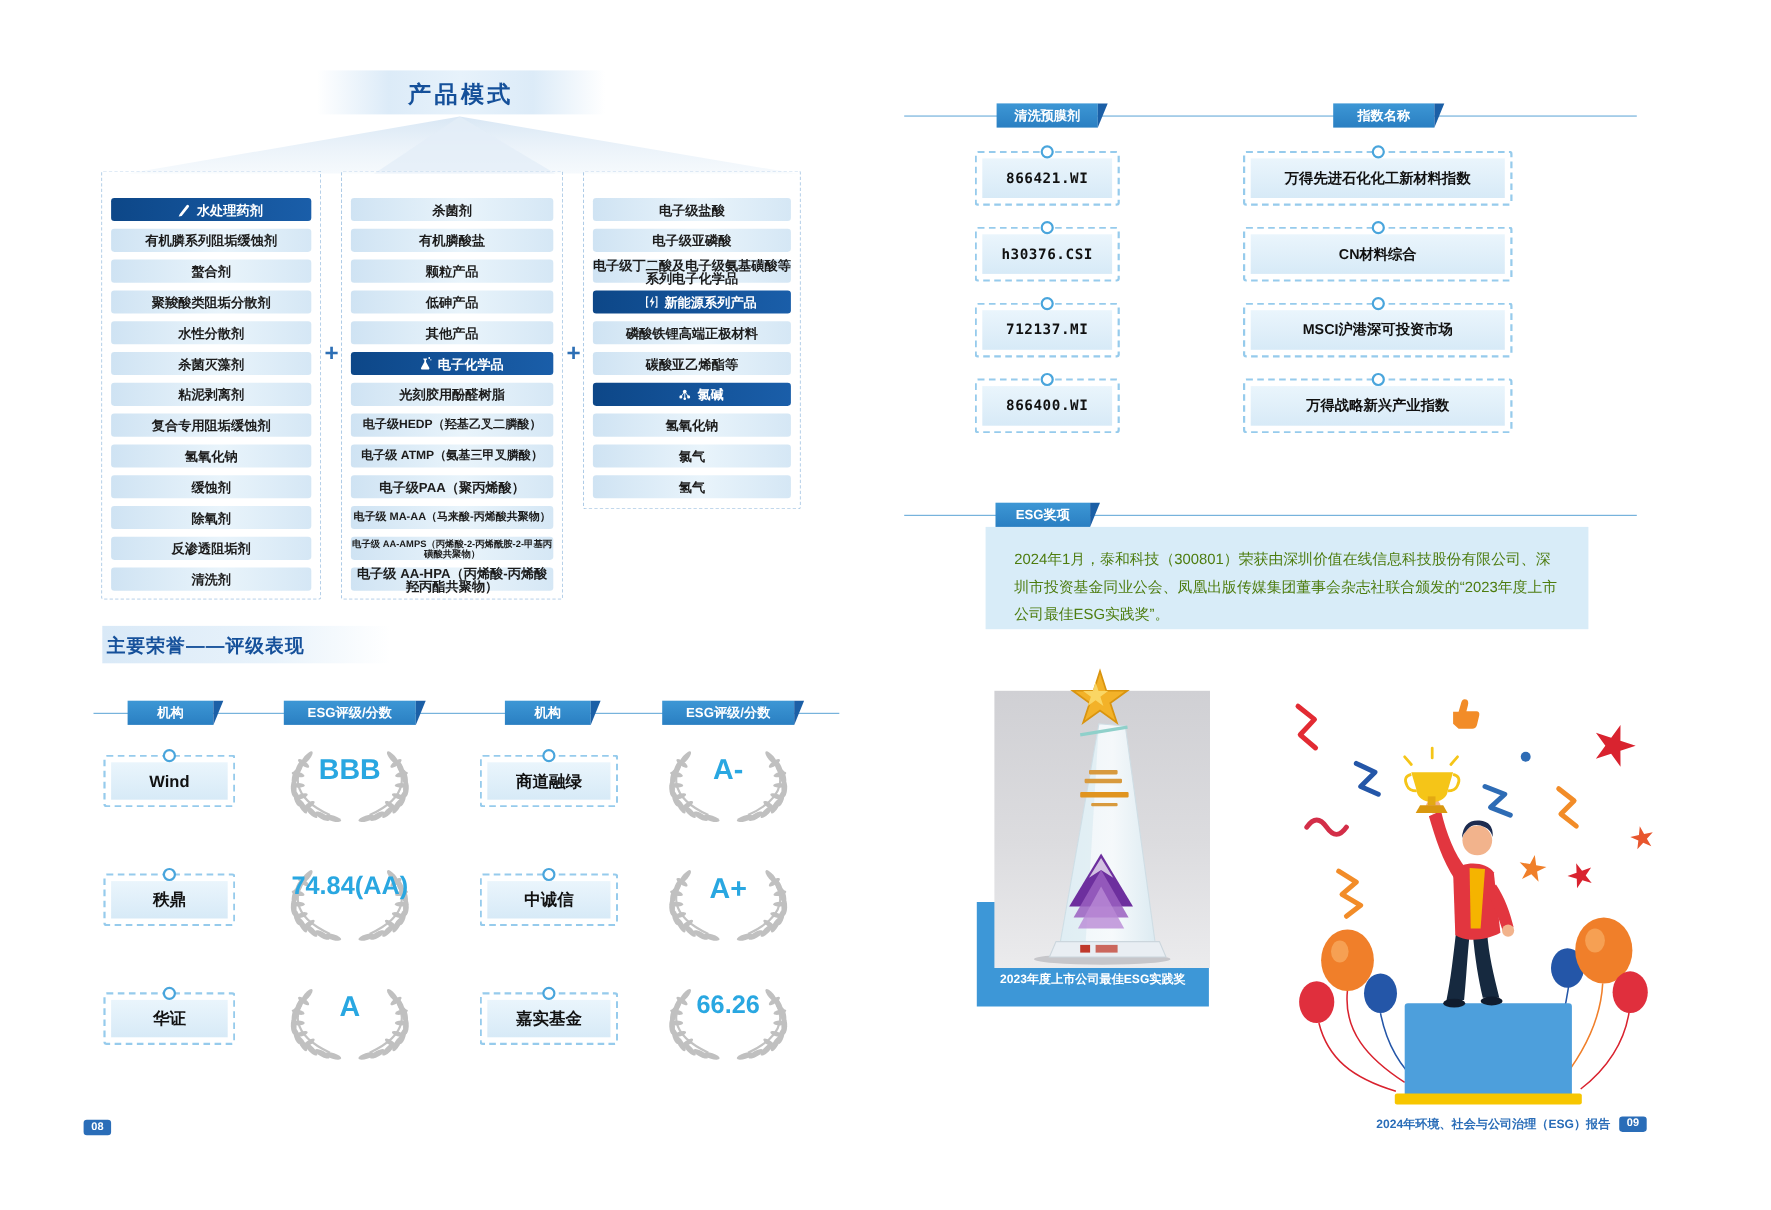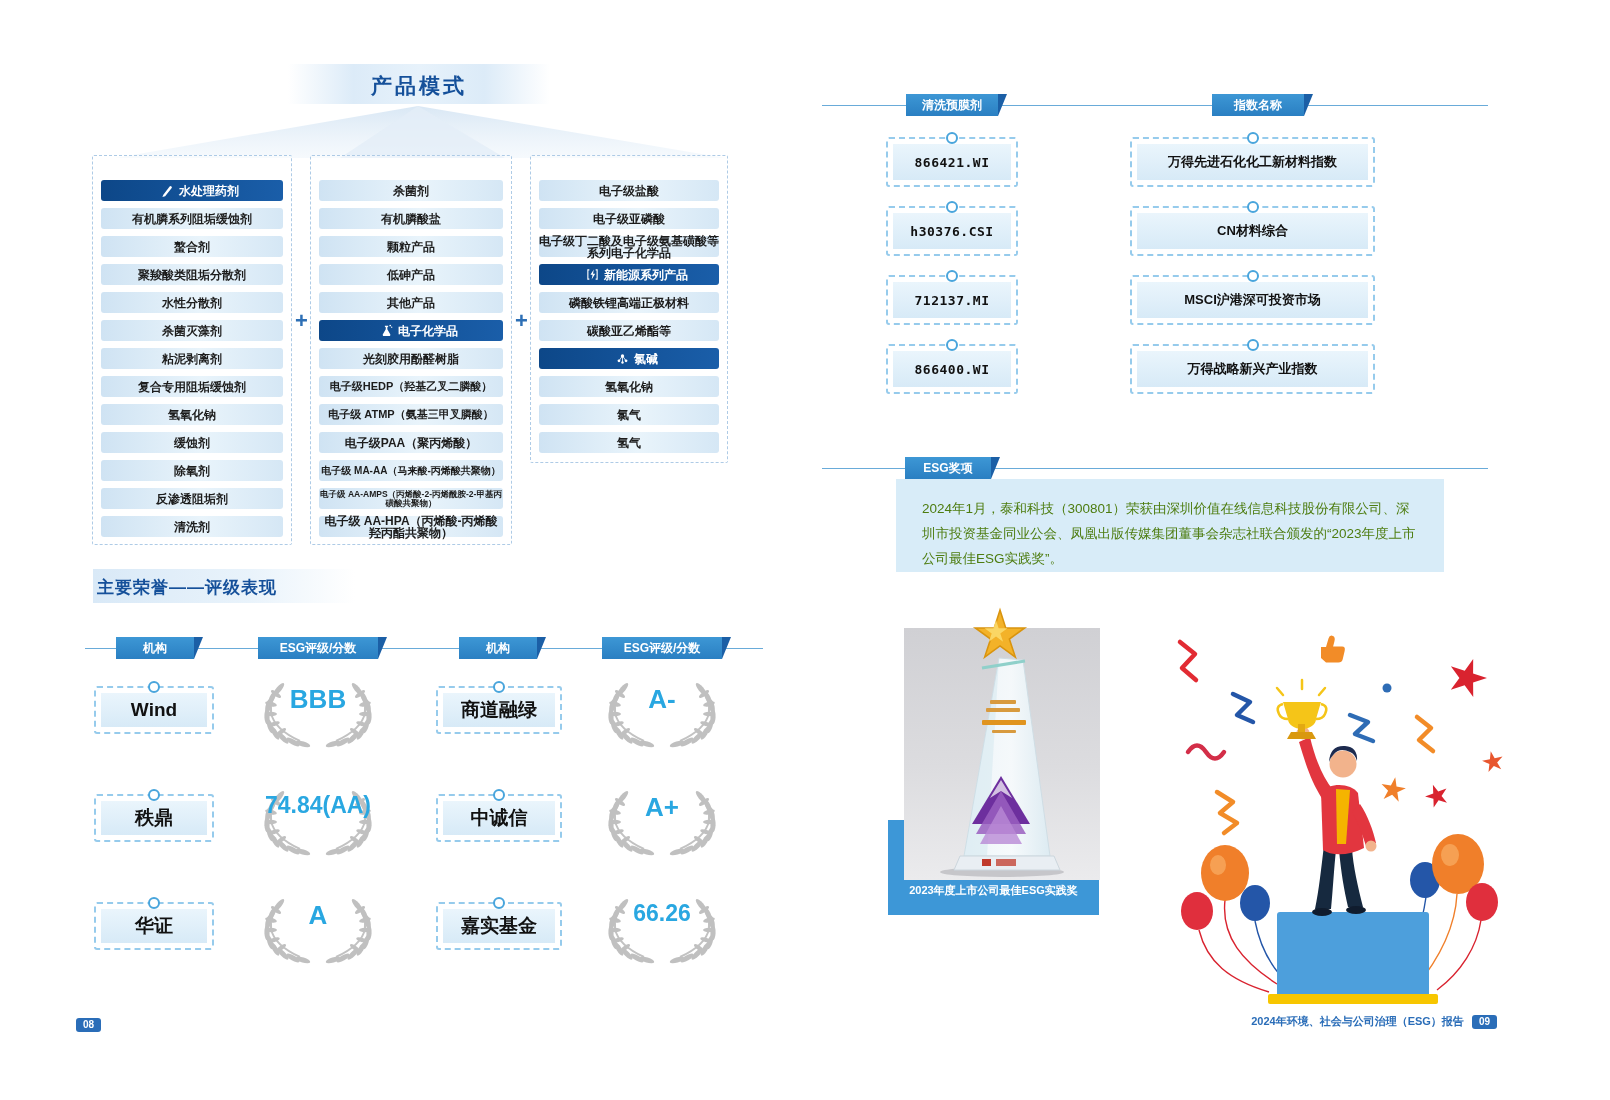--- a/index.html
+++ b/index.html
@@ -28,21 +28,21 @@
   .ribbon{position:absolute;height:22px;background:linear-gradient(180deg,#3d97d5,#2a7fc2);color:#fff;
     display:flex;align-items:center;justify-content:center;font-size:12px;font-weight:bold;z-index:3;}
   .ribbon::after{content:"";position:absolute;right:-9px;top:0;width:0;height:0;
     border-top:22px solid #1b5fa6;border-right:9px solid transparent;}
   
   .dash-box{position:absolute;border:2px dashed #96cbec;border-radius:3px;padding:5px;box-sizing:border-box;background:#fff;}
   .dash-box .fill{width:100%;height:100%;background:linear-gradient(180deg,#eaf5fc,#d7eaf7);
     display:flex;align-items:center;justify-content:center;}
   .dot{position:absolute;top:-7px;left:50%;margin-left:-6px;width:8px;height:8px;background:#fff;
     border:2px solid #49a5dc;border-radius:50%;}
-  .org-label{font-size:19px;font-weight:bold;color:#111;}
+  .org-label{font-size:15px;font-weight:bold;color:#111;}
   .code-label{font-family:"DejaVu Sans Mono","Liberation Mono",monospace;font-size:13px;font-weight:bold;color:#111;letter-spacing:.5px;}
   .iname-label{font-size:13px;font-weight:bold;color:#111;}
   
   .wcell{position:absolute;width:140px;height:84px;}
   .wcell svg.wreath{position:absolute;left:0;top:0;width:140px;height:84px;}
   .wval{position:absolute;left:0;top:14px;width:100%;text-align:center;font-weight:bold;color:#29a7e1;}
   .v26{font-size:26px;} .v23{font-size:23px;}
   
   .panel{position:absolute;left:896px;top:479px;width:548px;height:93px;background:#d8ecf8;}
   .panel p{margin:18px 26px 17px 26px;font-size:13.5px;line-height:1.85;color:#4d7c0f;}

